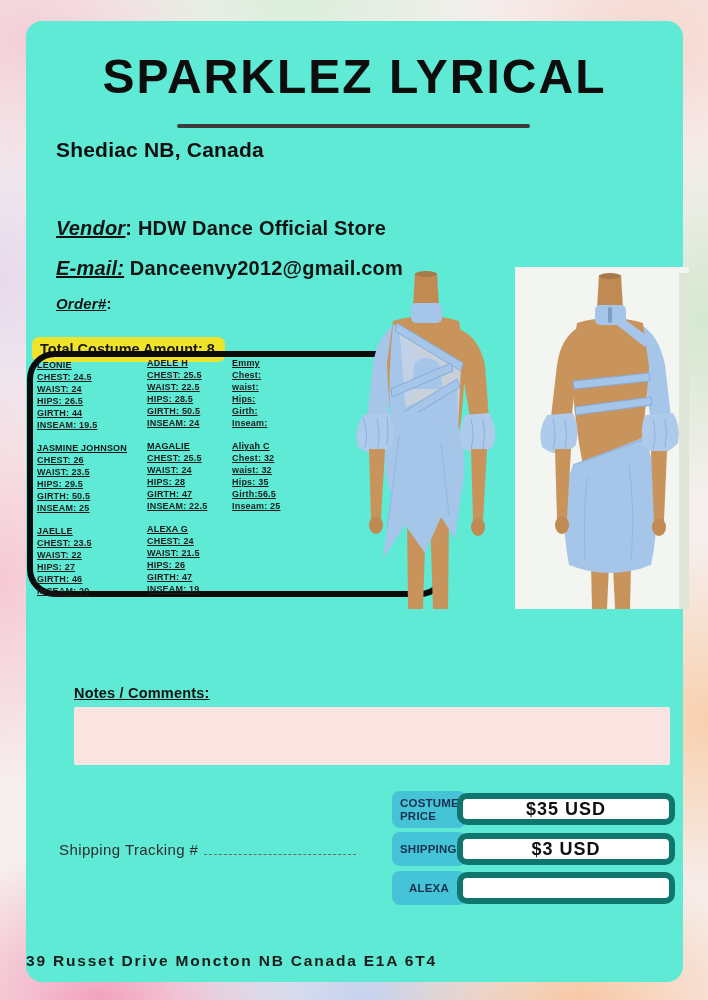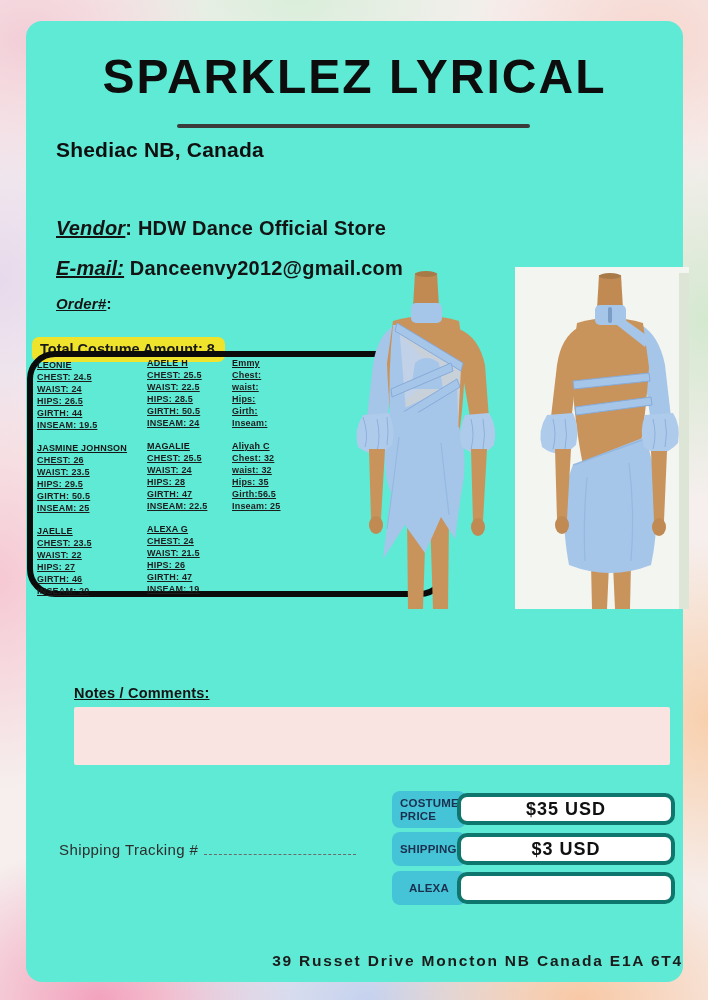--- a/index.html
+++ b/index.html
@@ -64,33 +64,33 @@
   .notes-area{
     left:48px; top:686px; width:596px; height:58px; background:#f9e4e1; border-radius:2px;
   }
   .price-label{
     left:352px; width:74px; background:#44c4d6; border-radius:8px;
     color:#1b2f4f; font-weight:800; font-size:11.5px; line-height:13px;
     display:flex; align-items:center; padding:0 6px 0 8px; letter-spacing:.2px;margin-left:14px;
   }
   .price-value{
     left:431px; width:218px; height:32px; background:#ffffff;
-    border:4px solid #0f766e; border-radius:10px;
+    border:6px solid #0f766e; border-radius:10px;
     display:flex; align-items:center; justify-content:center;
     font-size:18px; font-weight:800; color:#101010; letter-spacing:1px;
   }
   .tracking{
     left:33px; top:820px; font-size:15px; font-weight:400; color:#2e2e2e; letter-spacing:.4px;
   }
   .tracking-line{
     display:inline-block; width:152px; height:14px; margin-left:6px;
     border-bottom:1.5px dashed #6a6a6a;
   }
   .footer{
-    left:0; right:0; top:931px; text-align:right;
+    left:0; right:0; top:931px; text-align:left;
     font-size:15.5px; font-weight:700; letter-spacing:1.8px; color:#1b1b1b;
     white-space:nowrap;
   }
 </style>
 </head>
 <body>
 
 <div class="page">
 
   <div class="abs title">SPARKLEZ LYRICAL</div>

